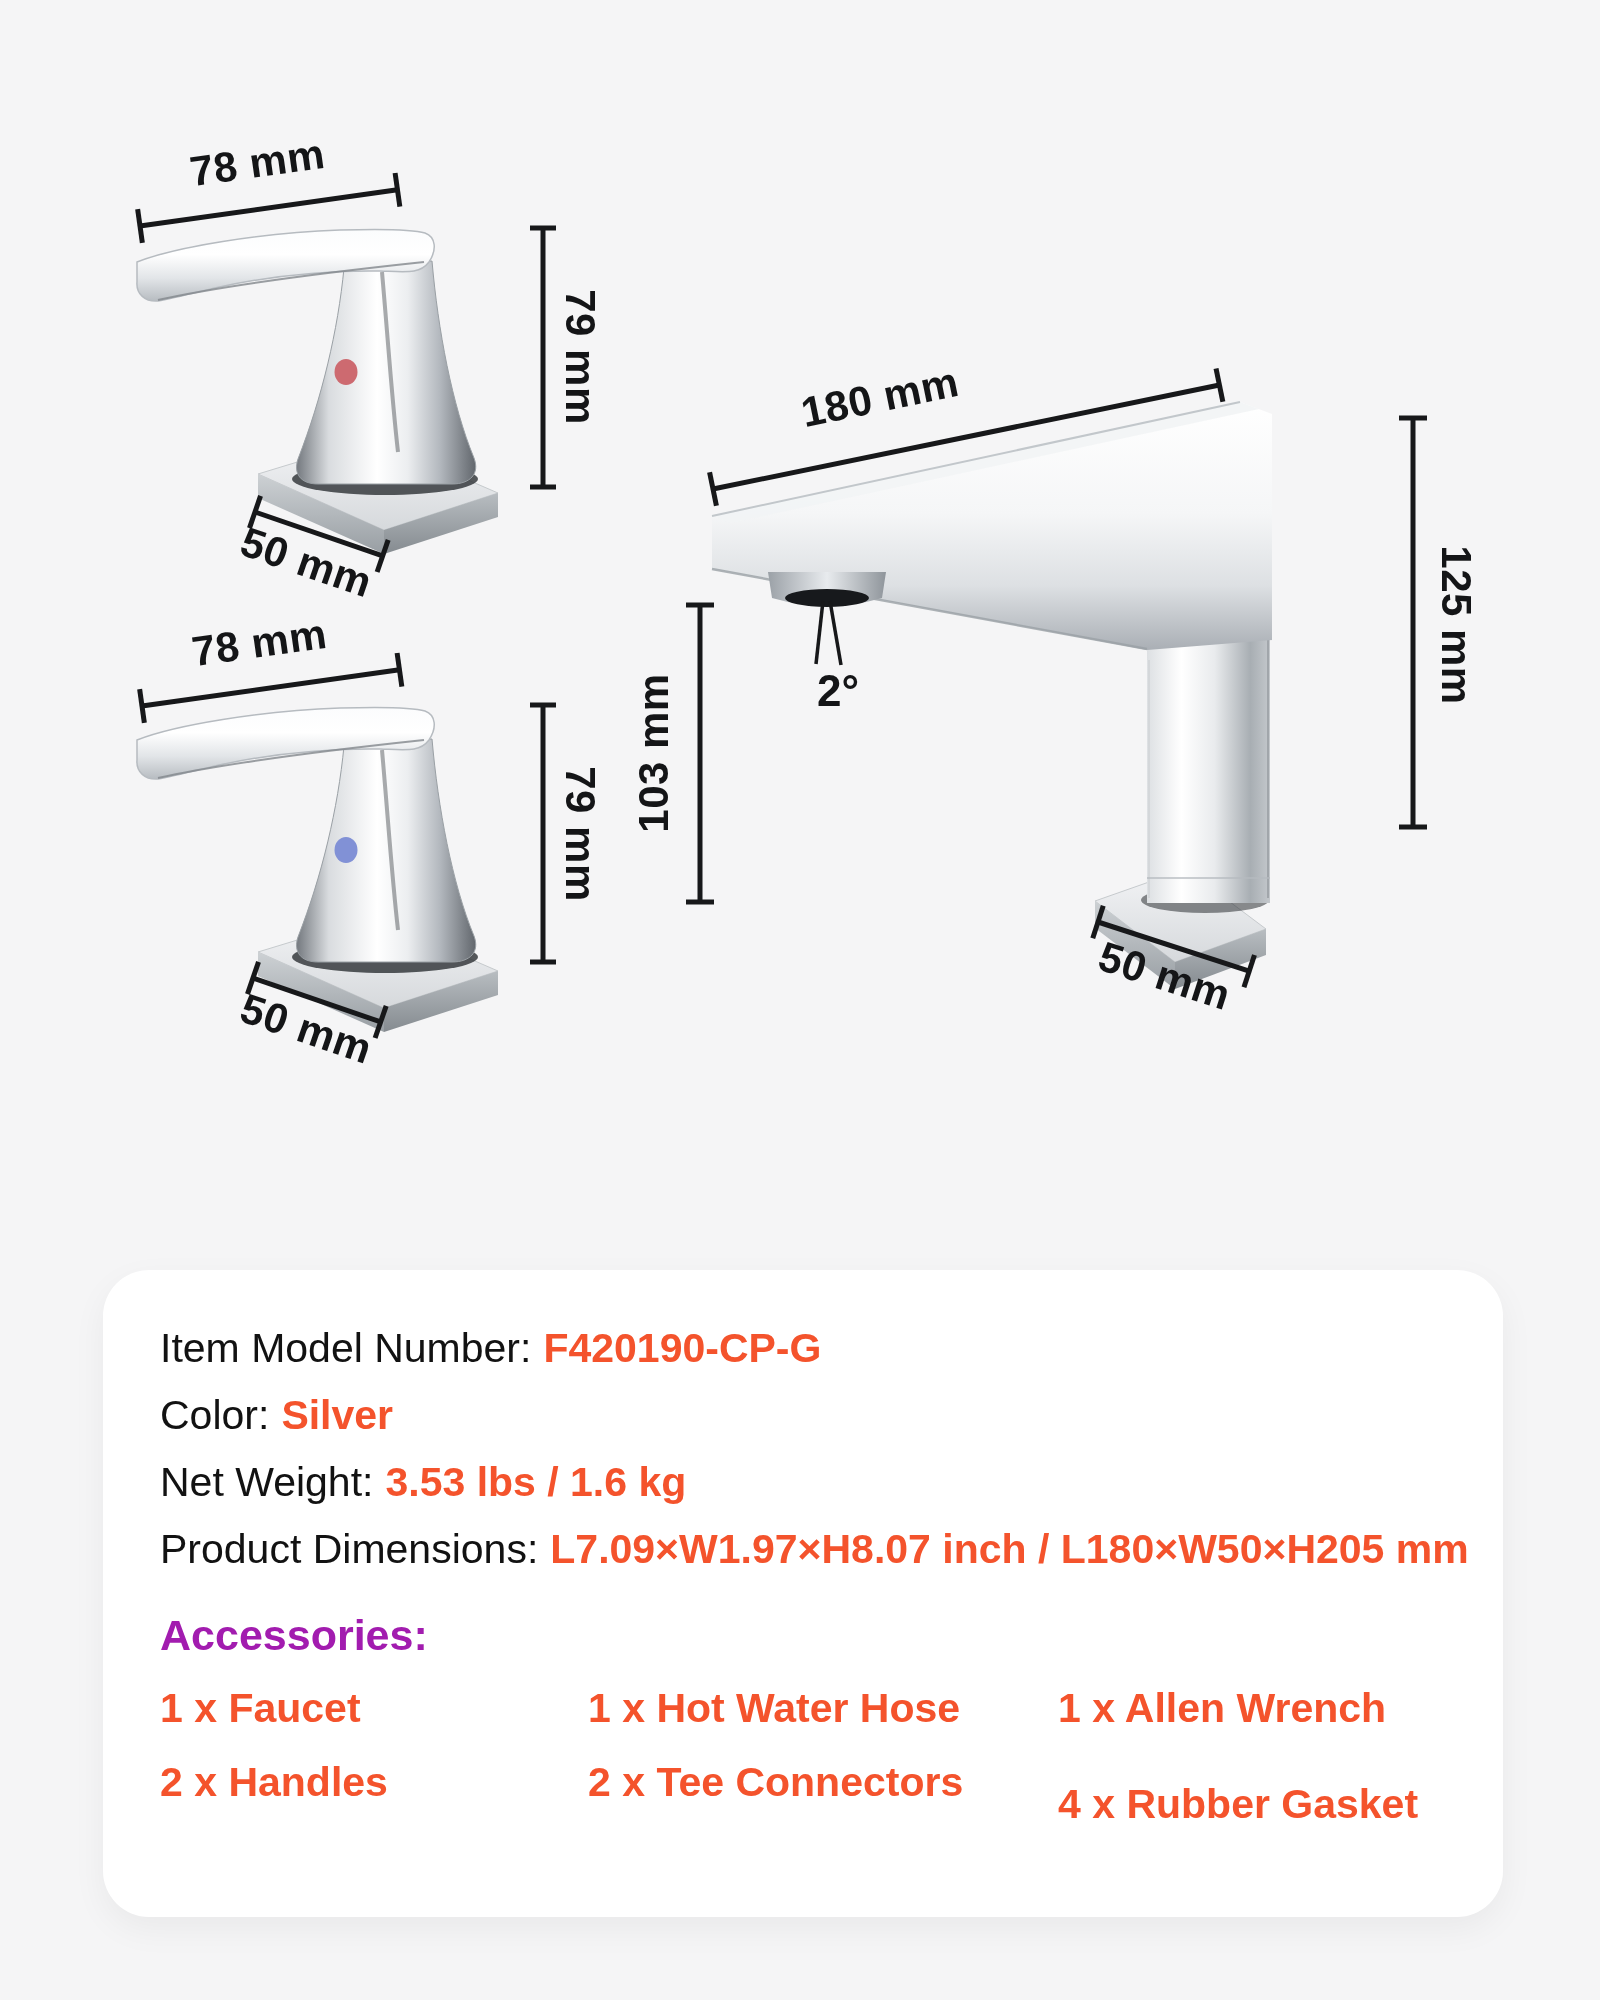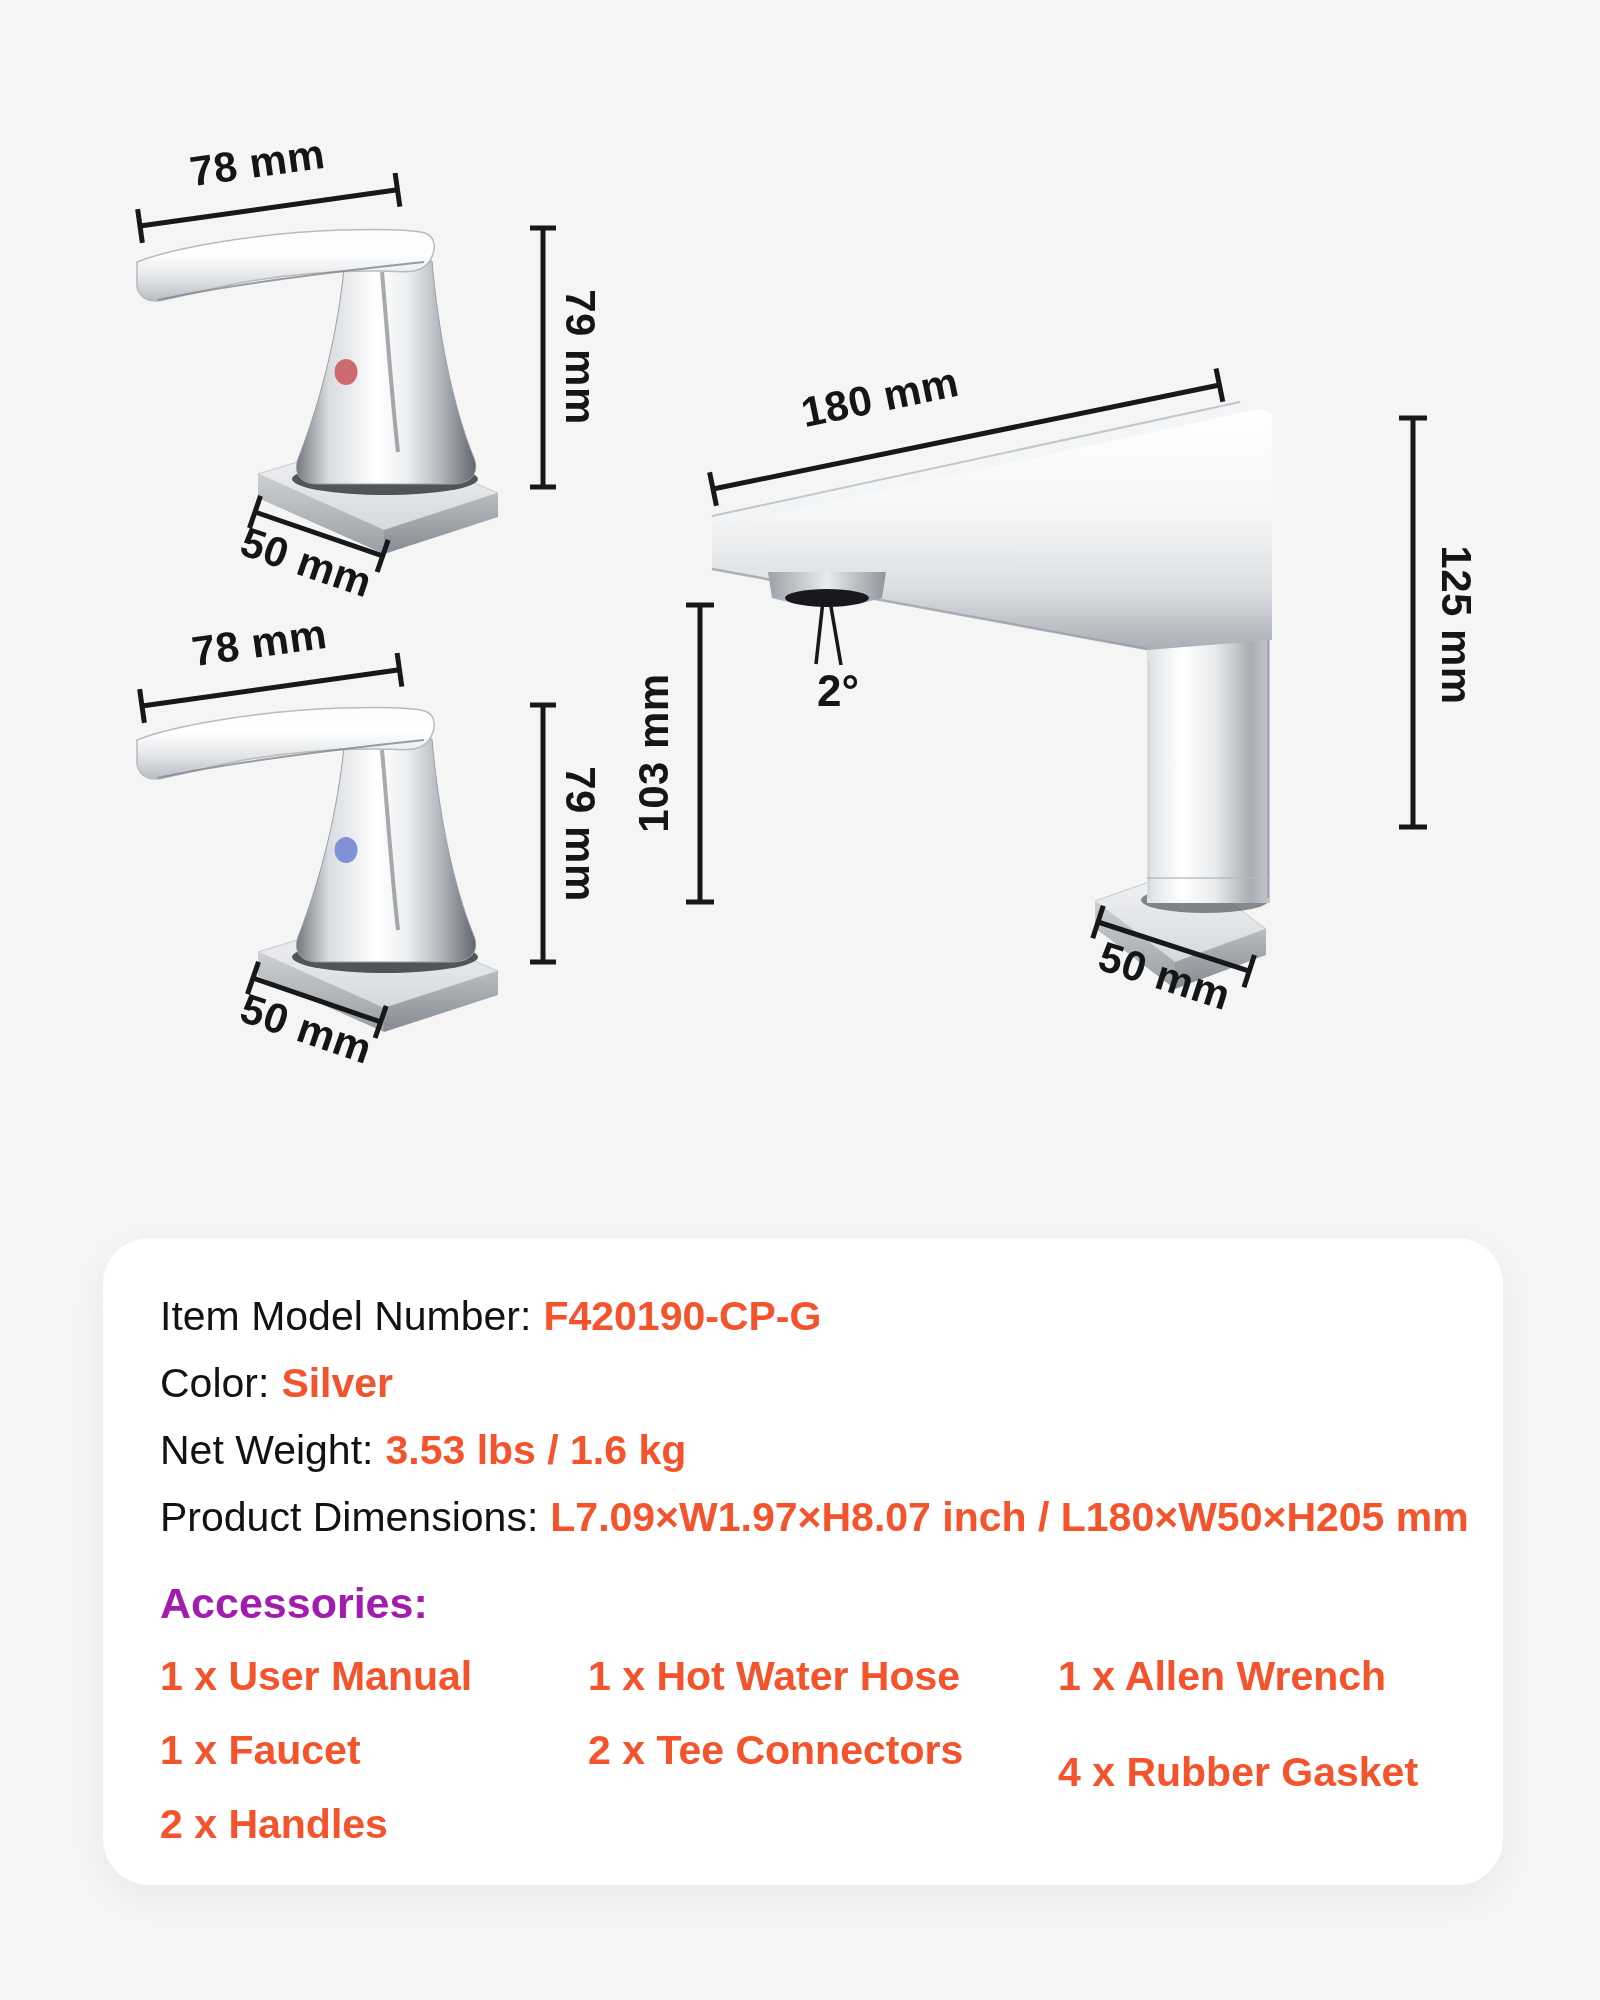--- a/index.html
+++ b/index.html
@@ -10,21 +10,21 @@
     position:relative;overflow:hidden;
     color:#141517;
   }
   #stage{position:absolute;inset:0;width:1600px;height:2000px;}
   svg#diagram{position:absolute;left:0;top:0;}
   .dim{font-size:42px;font-weight:600;fill:#141517;letter-spacing:0.5px;}
   .deg{font-size:44px;font-weight:600;fill:#141517;}
   .dline{stroke:#17181a;stroke-width:5;fill:none;}
 
   .card{
-    position:absolute;left:103px;top:1238px;width:1400px;height:647px;
+    position:absolute;left:103px;top:1270px;width:1400px;height:647px;
     background:#ffffff;border-radius:46px;
     box-shadow:0 12px 34px rgba(0,0,0,0.05);
     box-sizing:border-box;
     padding:54px 50px 0 57px;
   }
   .spec-row{font-size:41px;line-height:48px;margin-bottom:19px;white-space:nowrap;}
   .spec-label{color:#121212;font-weight:500;}
   .spec-value{color:#f4532c;font-weight:700;margin-left:12px;}
   .dim-note{font-size:37px;line-height:44px;color:#121212;margin-top:-8px;}
   .acc-title{font-size:43px;font-weight:600;color:#a21caf;margin-top:38px;}
@@ -208,21 +208,20 @@
   <div class="spec-row">
     <span class="spec-label">Net Weight:</span><span class="spec-value">3.53 lbs / 1.6 kg</span>
   </div>
   <div class="spec-row" style="margin-bottom:12px;">
     <span class="spec-label">Product Dimensions:</span><span class="spec-value">L7.09×W1.97×H8.07 inch / L180×W50×H205 mm</span>
   </div>
 
   <div class="acc-title">Accessories:</div>
   <div class="acc-grid">
     <div class="acc-col">
-      <span class="acc-item">1 x User Manual</span>
       <span class="acc-item">1 x Faucet</span>
       <span class="acc-item">2 x Handles</span>
     </div>
     <div class="acc-col">
       <span class="acc-item">1 x Hot Water Hose</span>
       <span class="acc-item">2 x Tee Connectors</span>
     </div>
     <div class="acc-col">
       <span class="acc-item">1 x Allen Wrench</span>
       <span class="acc-item">4 x Rubber Gasket</span>

